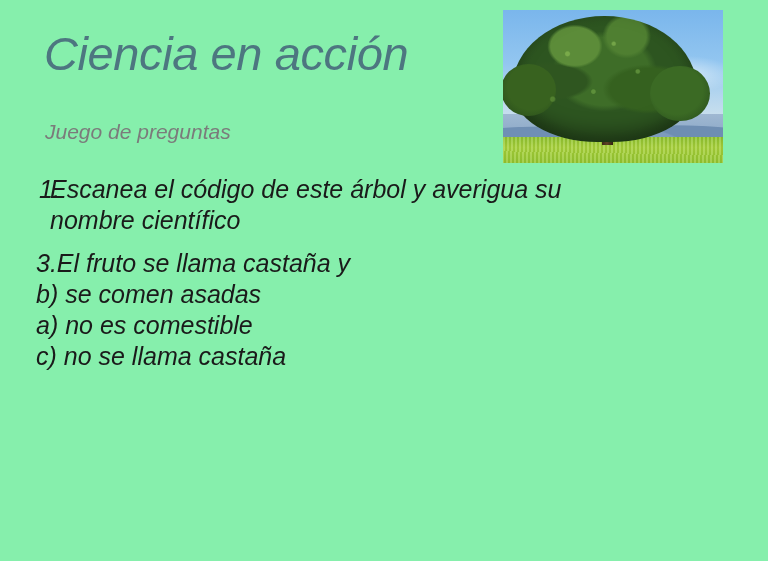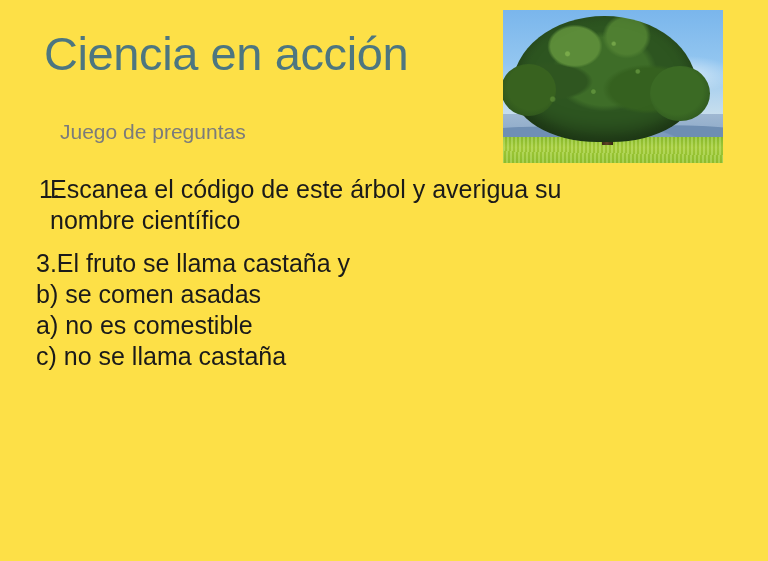--- a/index.html
+++ b/index.html
@@ -12,21 +12,22 @@
     background: #ffffff;
     font-family: "Liberation Sans", sans-serif;
     overflow: hidden;
     position: relative;
     -webkit-font-smoothing: antialiased;
   }
 
   .slide {
     position: absolute;
     inset: 0;
-    background: #fde047;
+    background: #86efac;
+    font-style: italic;
   }
 
   
   .slide-title {
     position: absolute;
     left: 44px;
     top: 29px;
     font-size: 47px;
     font-weight: 400;
     letter-spacing: -0.4px;
@@ -38,21 +39,20 @@
   
   .slide-subtitle {
     position: absolute;
     left: 45px;
     top: 120px;
     font-size: 21px;
     font-weight: 400;
     color: #7b7b7b;
     line-height: 1.1;
     white-space: nowrap;
-    margin-left: 15px;
   }
 
   
   .tree-photo {
     position: absolute;
     left: 503px;
     top: 10px;
     width: 220px;
     height: 153px;
     overflow: hidden;

